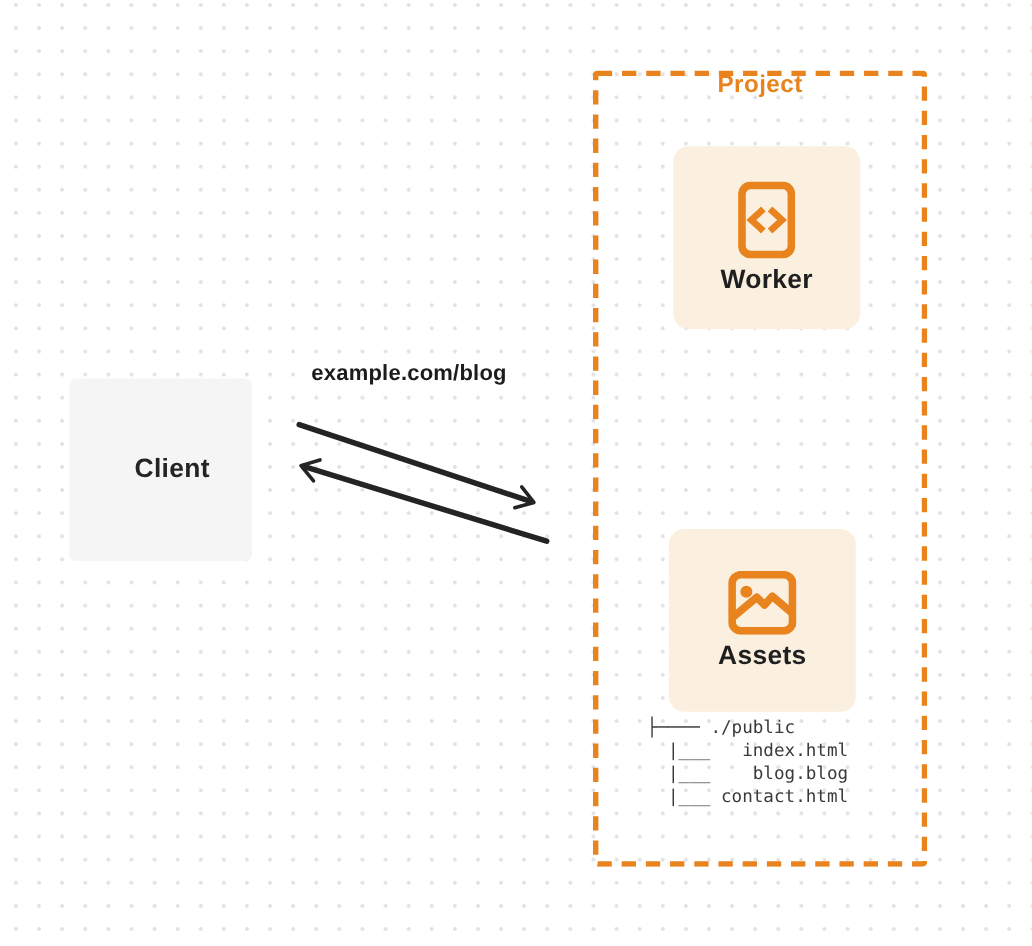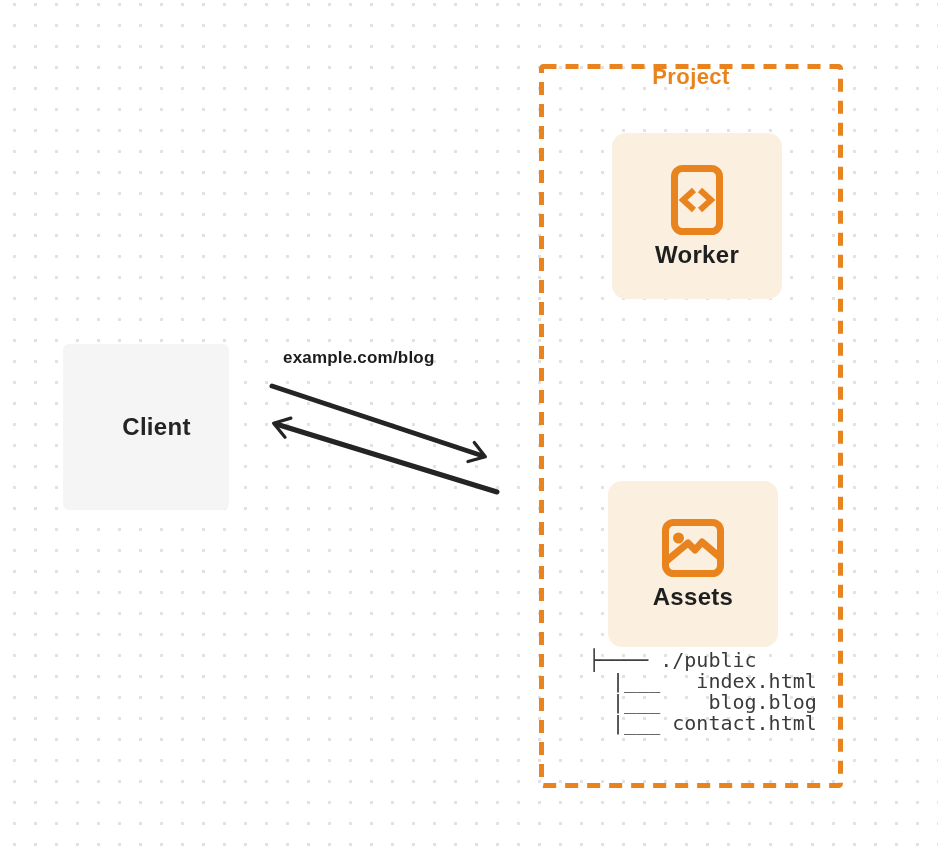--- a/index.html
+++ b/index.html
@@ -31,22 +31,22 @@
     font-size: 24px;
     font-weight: bold;
     color: #242424;
     letter-spacing: 0.3px;
     margin-left: 21px;
   }
 
   
   .url-label {
     position: absolute;
-    left: 283px; top: 348px;
-    font-size: 17px;
+    left: 283px; top: 328px;
+    font-size: 20px;
     font-weight: bold;
     color: #1c1c1c;
     letter-spacing: 0.2px;
   }
 
   
   .arrows-svg {
     position: absolute;
     left: 255px; top: 375px;
     width: 260px; height: 130px;
@@ -96,21 +96,21 @@
     color: #1f1f1f;
     letter-spacing: 0.3px;
     line-height: 1;
   }
 
   
   .file-tree {
     position: absolute;
     left: 588px; top: 650px;
     font-family: "DejaVu Sans Mono", "Liberation Mono", monospace;
-    font-size: 20px;
+    font-size: 16px;
     line-height: 21px;
     color: #3a3a3a;
   }
   .file-tree div { white-space: pre; }
 </style>
 </head>
 <body>
 
 <div class="canvas">
 

